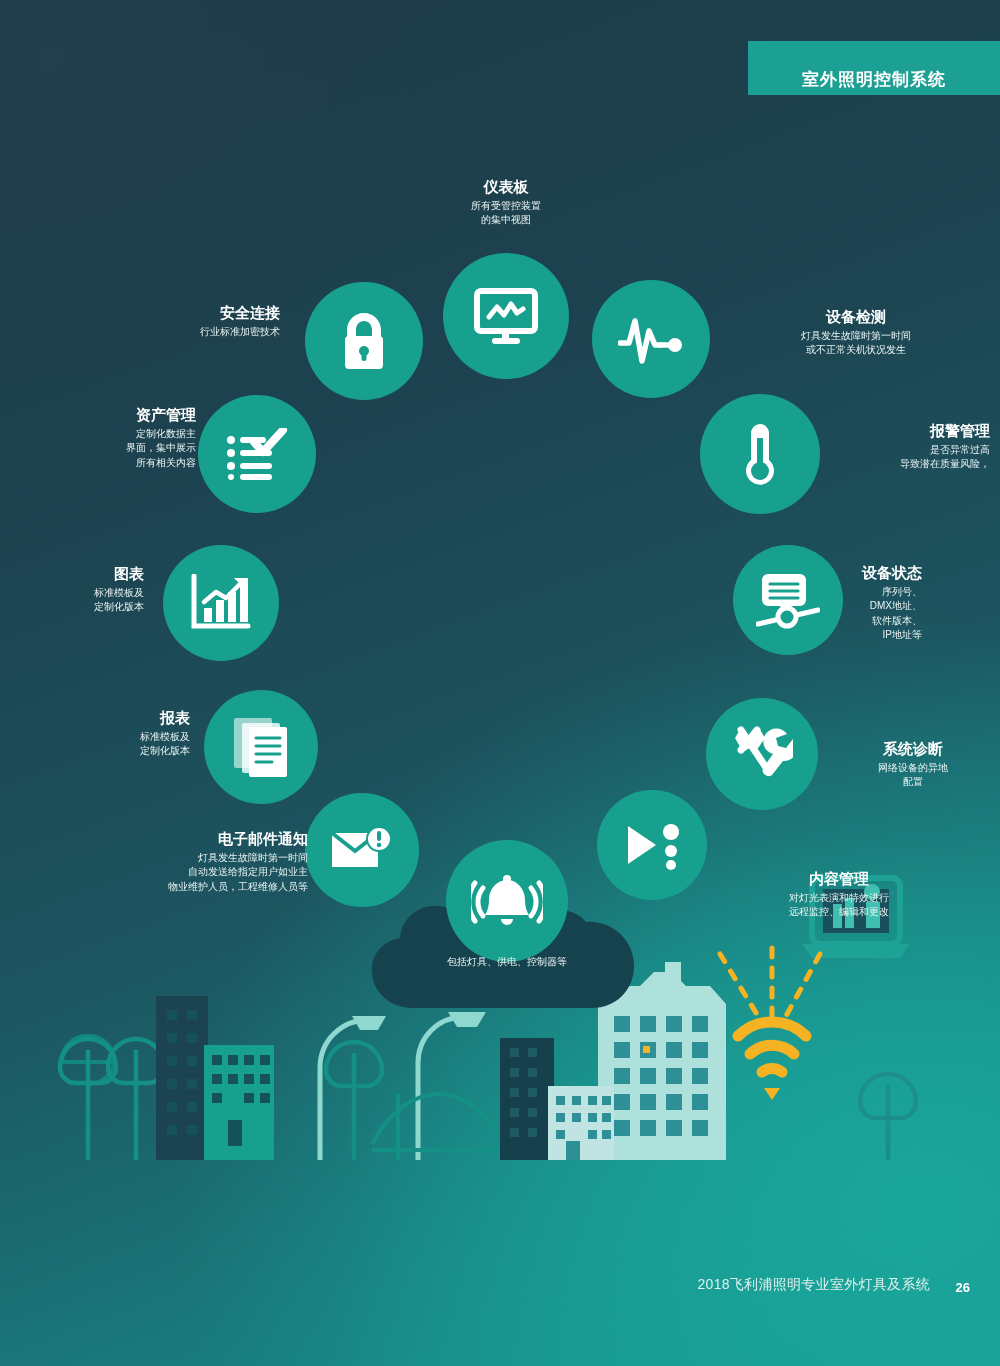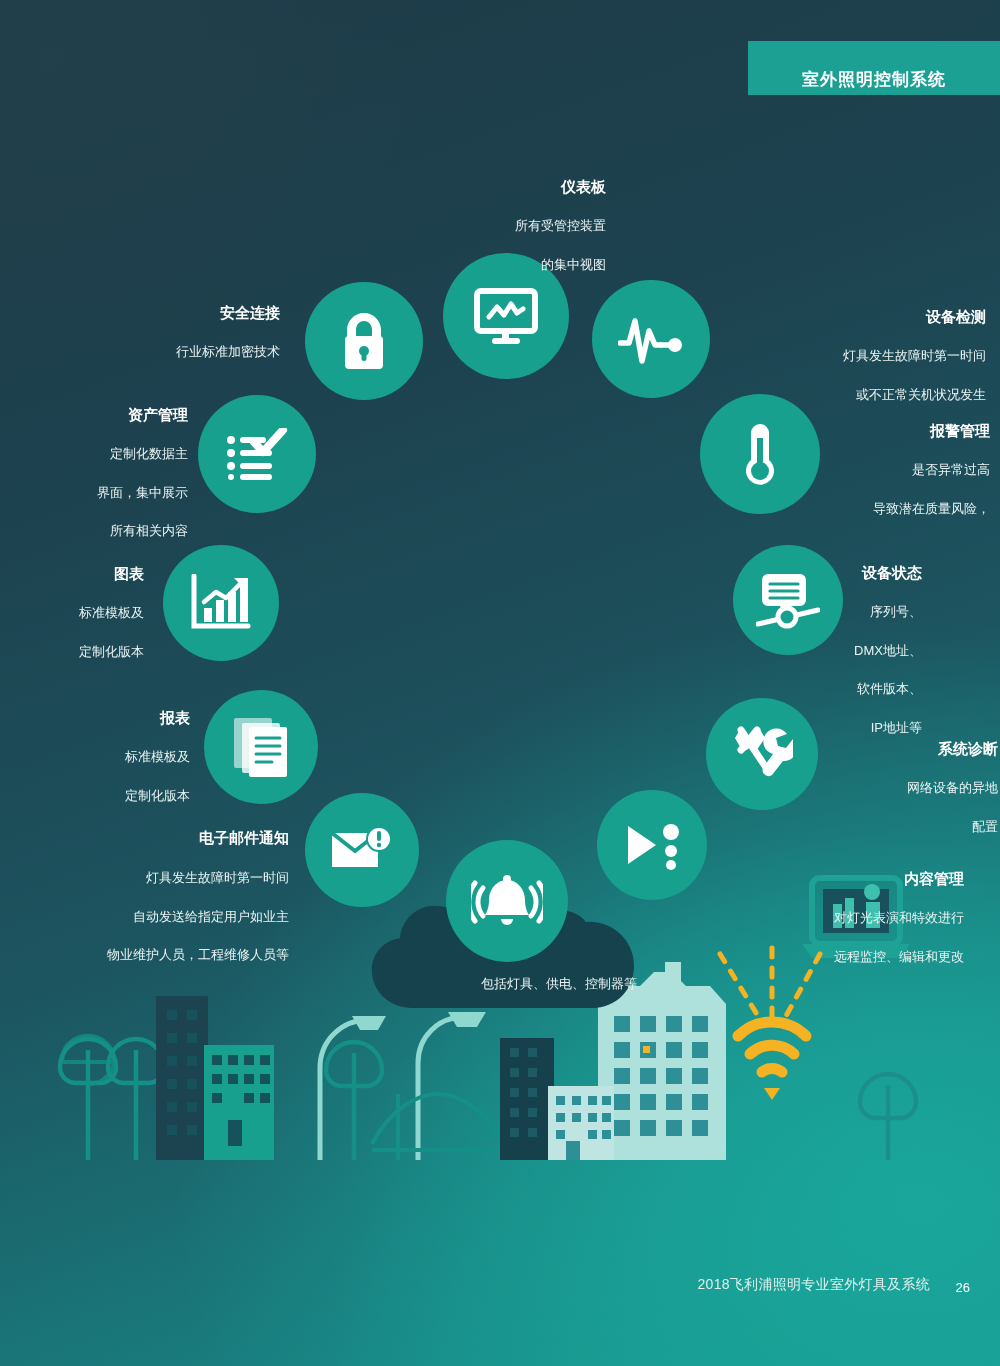--- a/index.html
+++ b/index.html
@@ -35,36 +35,36 @@
   .node { position:absolute; }
   .circle {
     position:absolute; border-radius:50%;
     background:#18a08f;
     display:flex; align-items:center; justify-content:center;
   }
   .circle svg { display:block; }
   
   .label { position:absolute; color:#ffffff; line-height:1.42; }
   .label .t { font-size:15px; font-weight:bold; display:block; margin-bottom:2px; }
-  .label .d { font-size:13px; display:block; color:#eaf4f4;margin-top:20px; }
-  .lbl-center { text-align:right; }
-  .lbl-left   { text-align:right; }
+  .label .d { font-size:10px; display:block; color:#eaf4f4; }
+  .lbl-center { text-align:center; }
+  .lbl-left   { text-align:center; }
   .lbl-right  { text-align:right; }
 
   
   #footer {
     position:absolute; left:0; right:0; bottom:0; height:88px;
   }
   #footerText {
     position:absolute; right:70px; bottom:72px;
     font-size:14px; color:#dff0ee; letter-spacing:.3px;
   }
   #pageNum {
     position:absolute; right:30px; bottom:71px;
-    font-size:13px; font-weight:normal; color:#ffffff;
+    font-size:13px; font-weight:bold; color:#ffffff;
   }
   
   #city { position:absolute; left:0; bottom:88px; width:1000px; height:420px; }
 </style>
 </head>
 <body>
 
 <div id="bg"></div>
 <div id="bgTopLeft"></div>
 
@@ -364,21 +364,21 @@
   <div class="circle" style="left:305px;top:793px;width:114px;height:114px;">
     <svg width="64" height="50" viewBox="0 0 64 50">
       <path d="M2 8h46v34H2z" fill="#fff"></path>
       <path d="M2 8 L25 26 L48 8" fill="none" stroke="#18a08f" stroke-width="4"></path>
       <circle cx="49" cy="14" r="13" fill="#18a08f"></circle>
       <circle cx="49" cy="14" r="11" fill="#fff"></circle>
       <rect x="47" y="6" width="4" height="10" rx="2" fill="#18a08f"></rect>
       <circle cx="49" cy="20" r="2.2" fill="#18a08f"></circle>
     </svg>
   </div>
-  <div class="label lbl-right" style="left:21px;top:828px;width:268px;font-family:Liberation Serif, serif;">
+  <div class="label lbl-right" style="left:40px;top:828px;width:268px;">
     <span class="t">电子邮件通知</span>
     <span class="d">灯具发生故障时第一时间</span>
     <span class="d">自动发送给指定用户如业主</span>
     <span class="d">物业维护人员，工程维修人员等</span>
   </div>
 </div>
 
 <div class="node">
   <div class="circle" style="left:204px;top:690px;width:114px;height:114px;">
     <svg width="58" height="62" viewBox="0 0 58 62">
@@ -431,21 +431,21 @@
           <rect x="14" y="22" width="32" height="6" rx="3"></rect>
         <circle cx="5" cy="38" r="4"></circle>
           <rect x="14" y="35" width="32" height="6" rx="3"></rect>
         <circle cx="5" cy="49" r="3"></circle>
           <rect x="14" y="46" width="32" height="6" rx="3"></rect>
       </g>
       <path d="M28 14 l9 10 l20 -22" fill="none" stroke="#fff" stroke-width="8" stroke-linecap="round" stroke-linejoin="round"></path>
       <path d="M28 14 l9 10 l20 -22" fill="none" stroke="#18a08f" stroke-width="0"></path>
     </svg>
   </div>
-  <div class="label lbl-right" style="left:32px;top:404px;width:156px;">
+  <div class="label lbl-right" style="left:40px;top:404px;width:156px;">
     <span class="t">资产管理</span>
     <span class="d">定制化数据主</span>
     <span class="d">界面，集中展示</span>
     <span class="d">所有相关内容</span>
   </div>
 </div>
 
 <div class="node">
   <div class="circle" style="left:305px;top:282px;width:118px;height:118px;">
     <svg width="48" height="60" viewBox="0 0 48 60">

